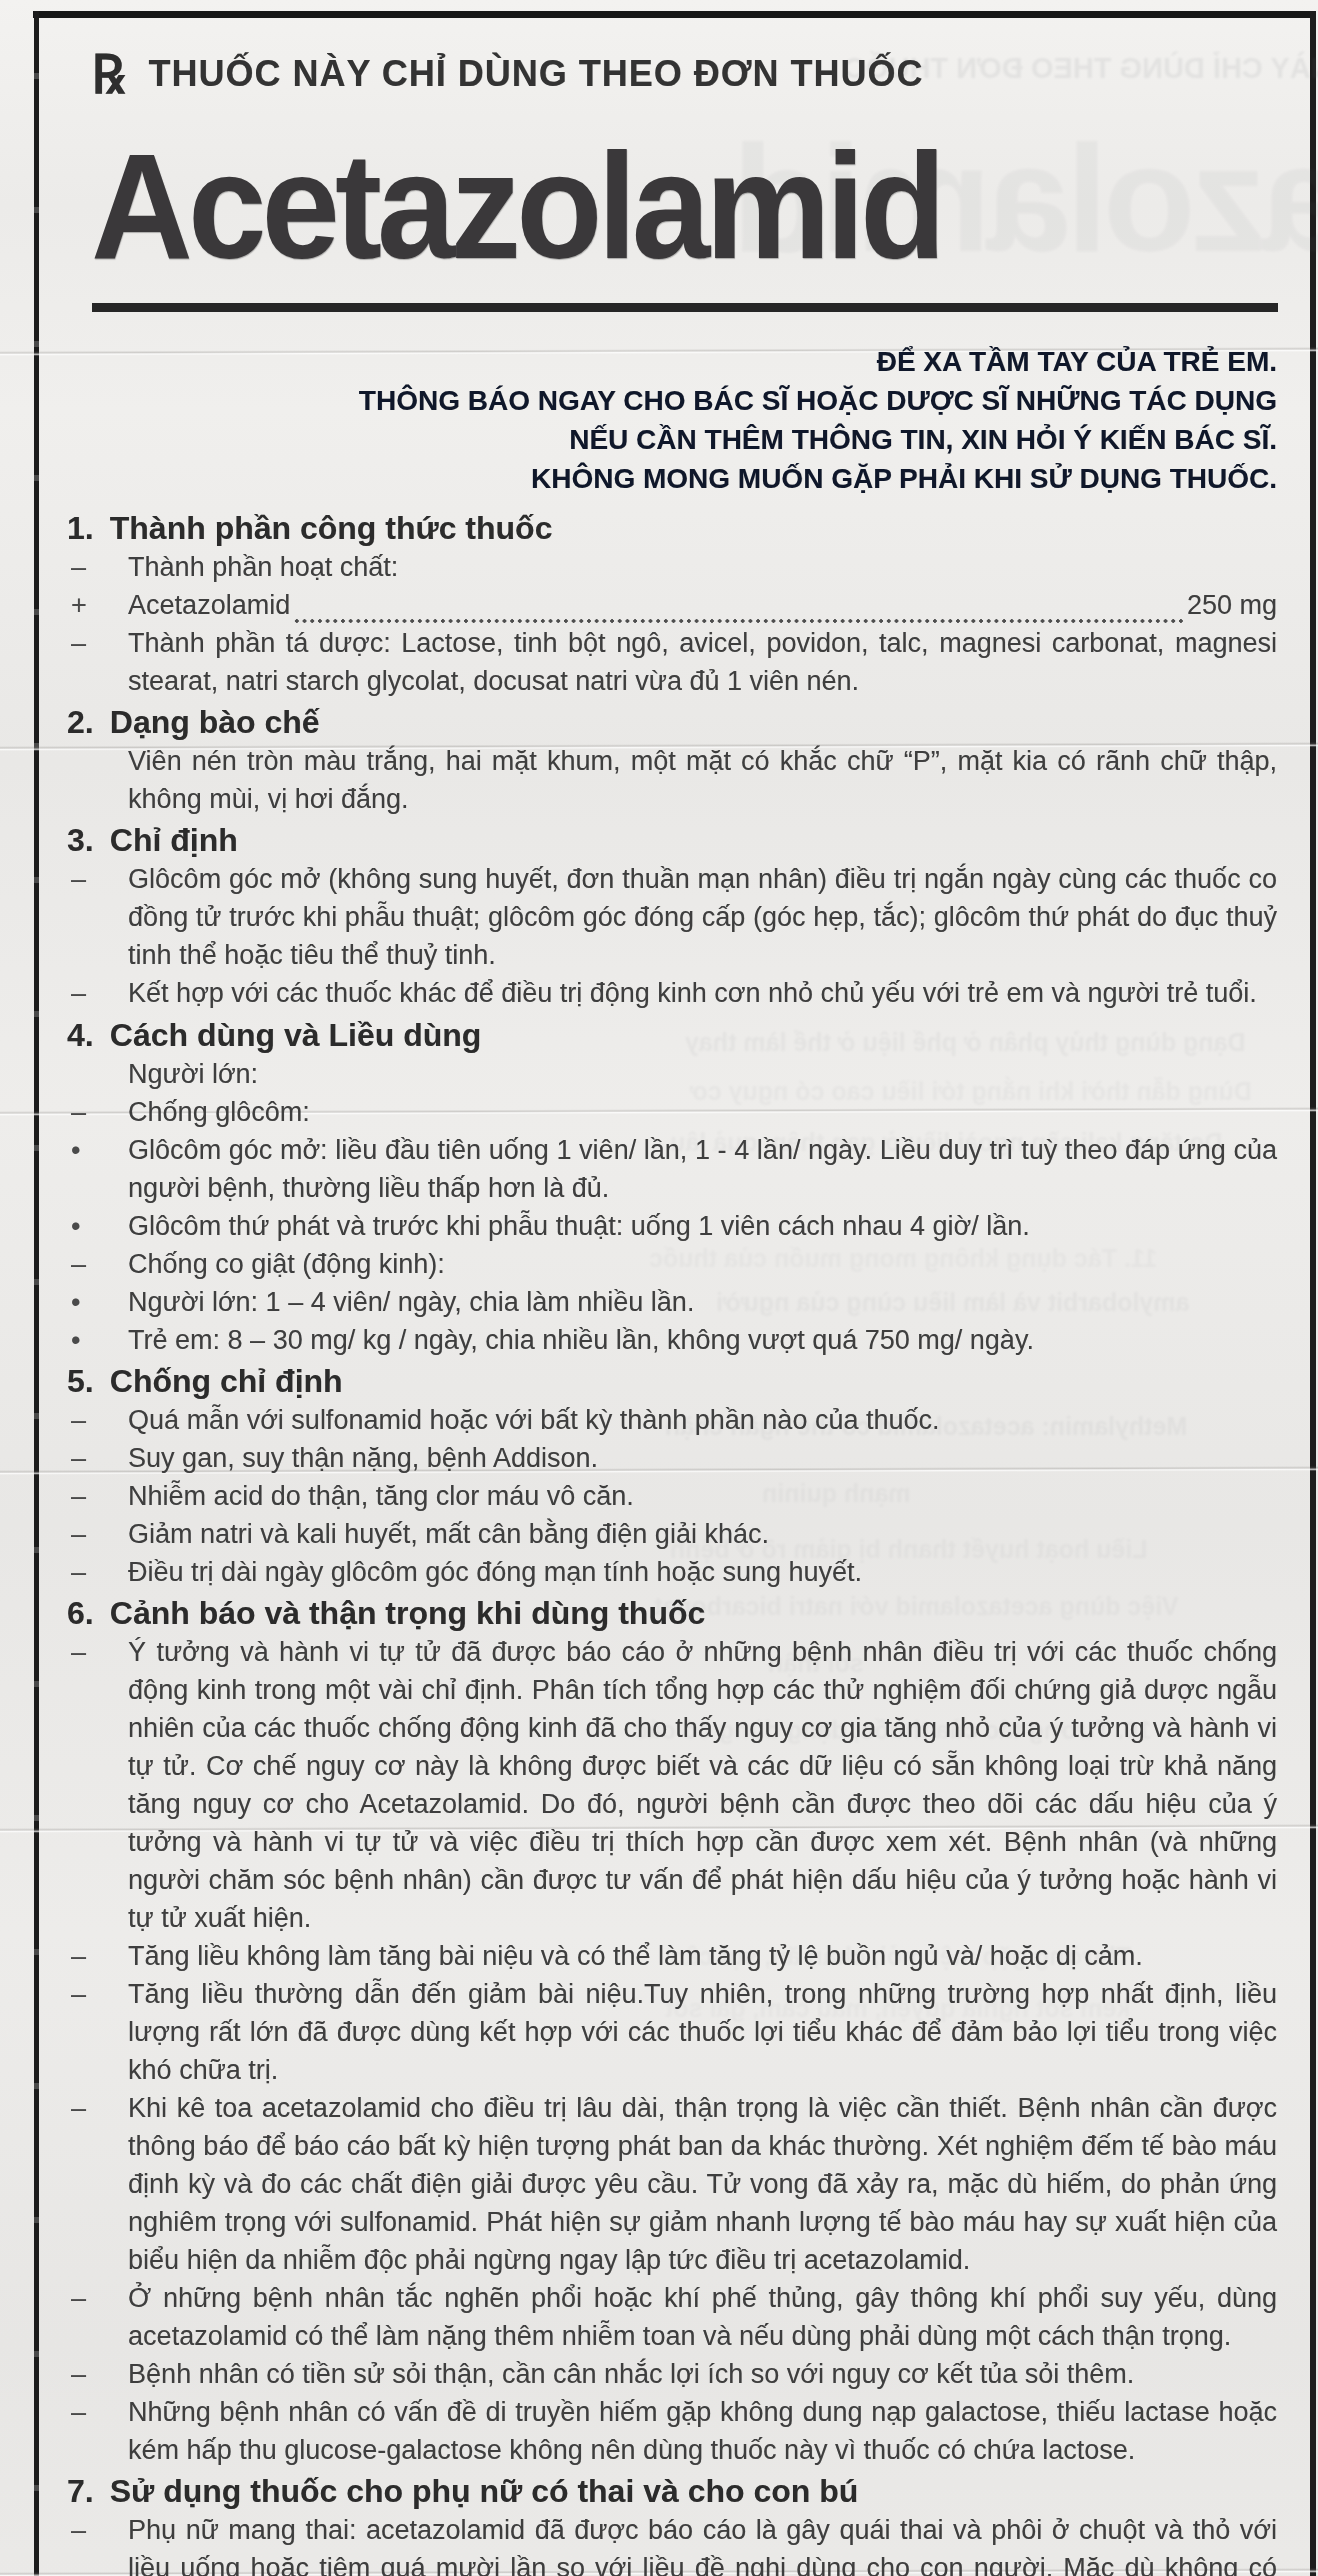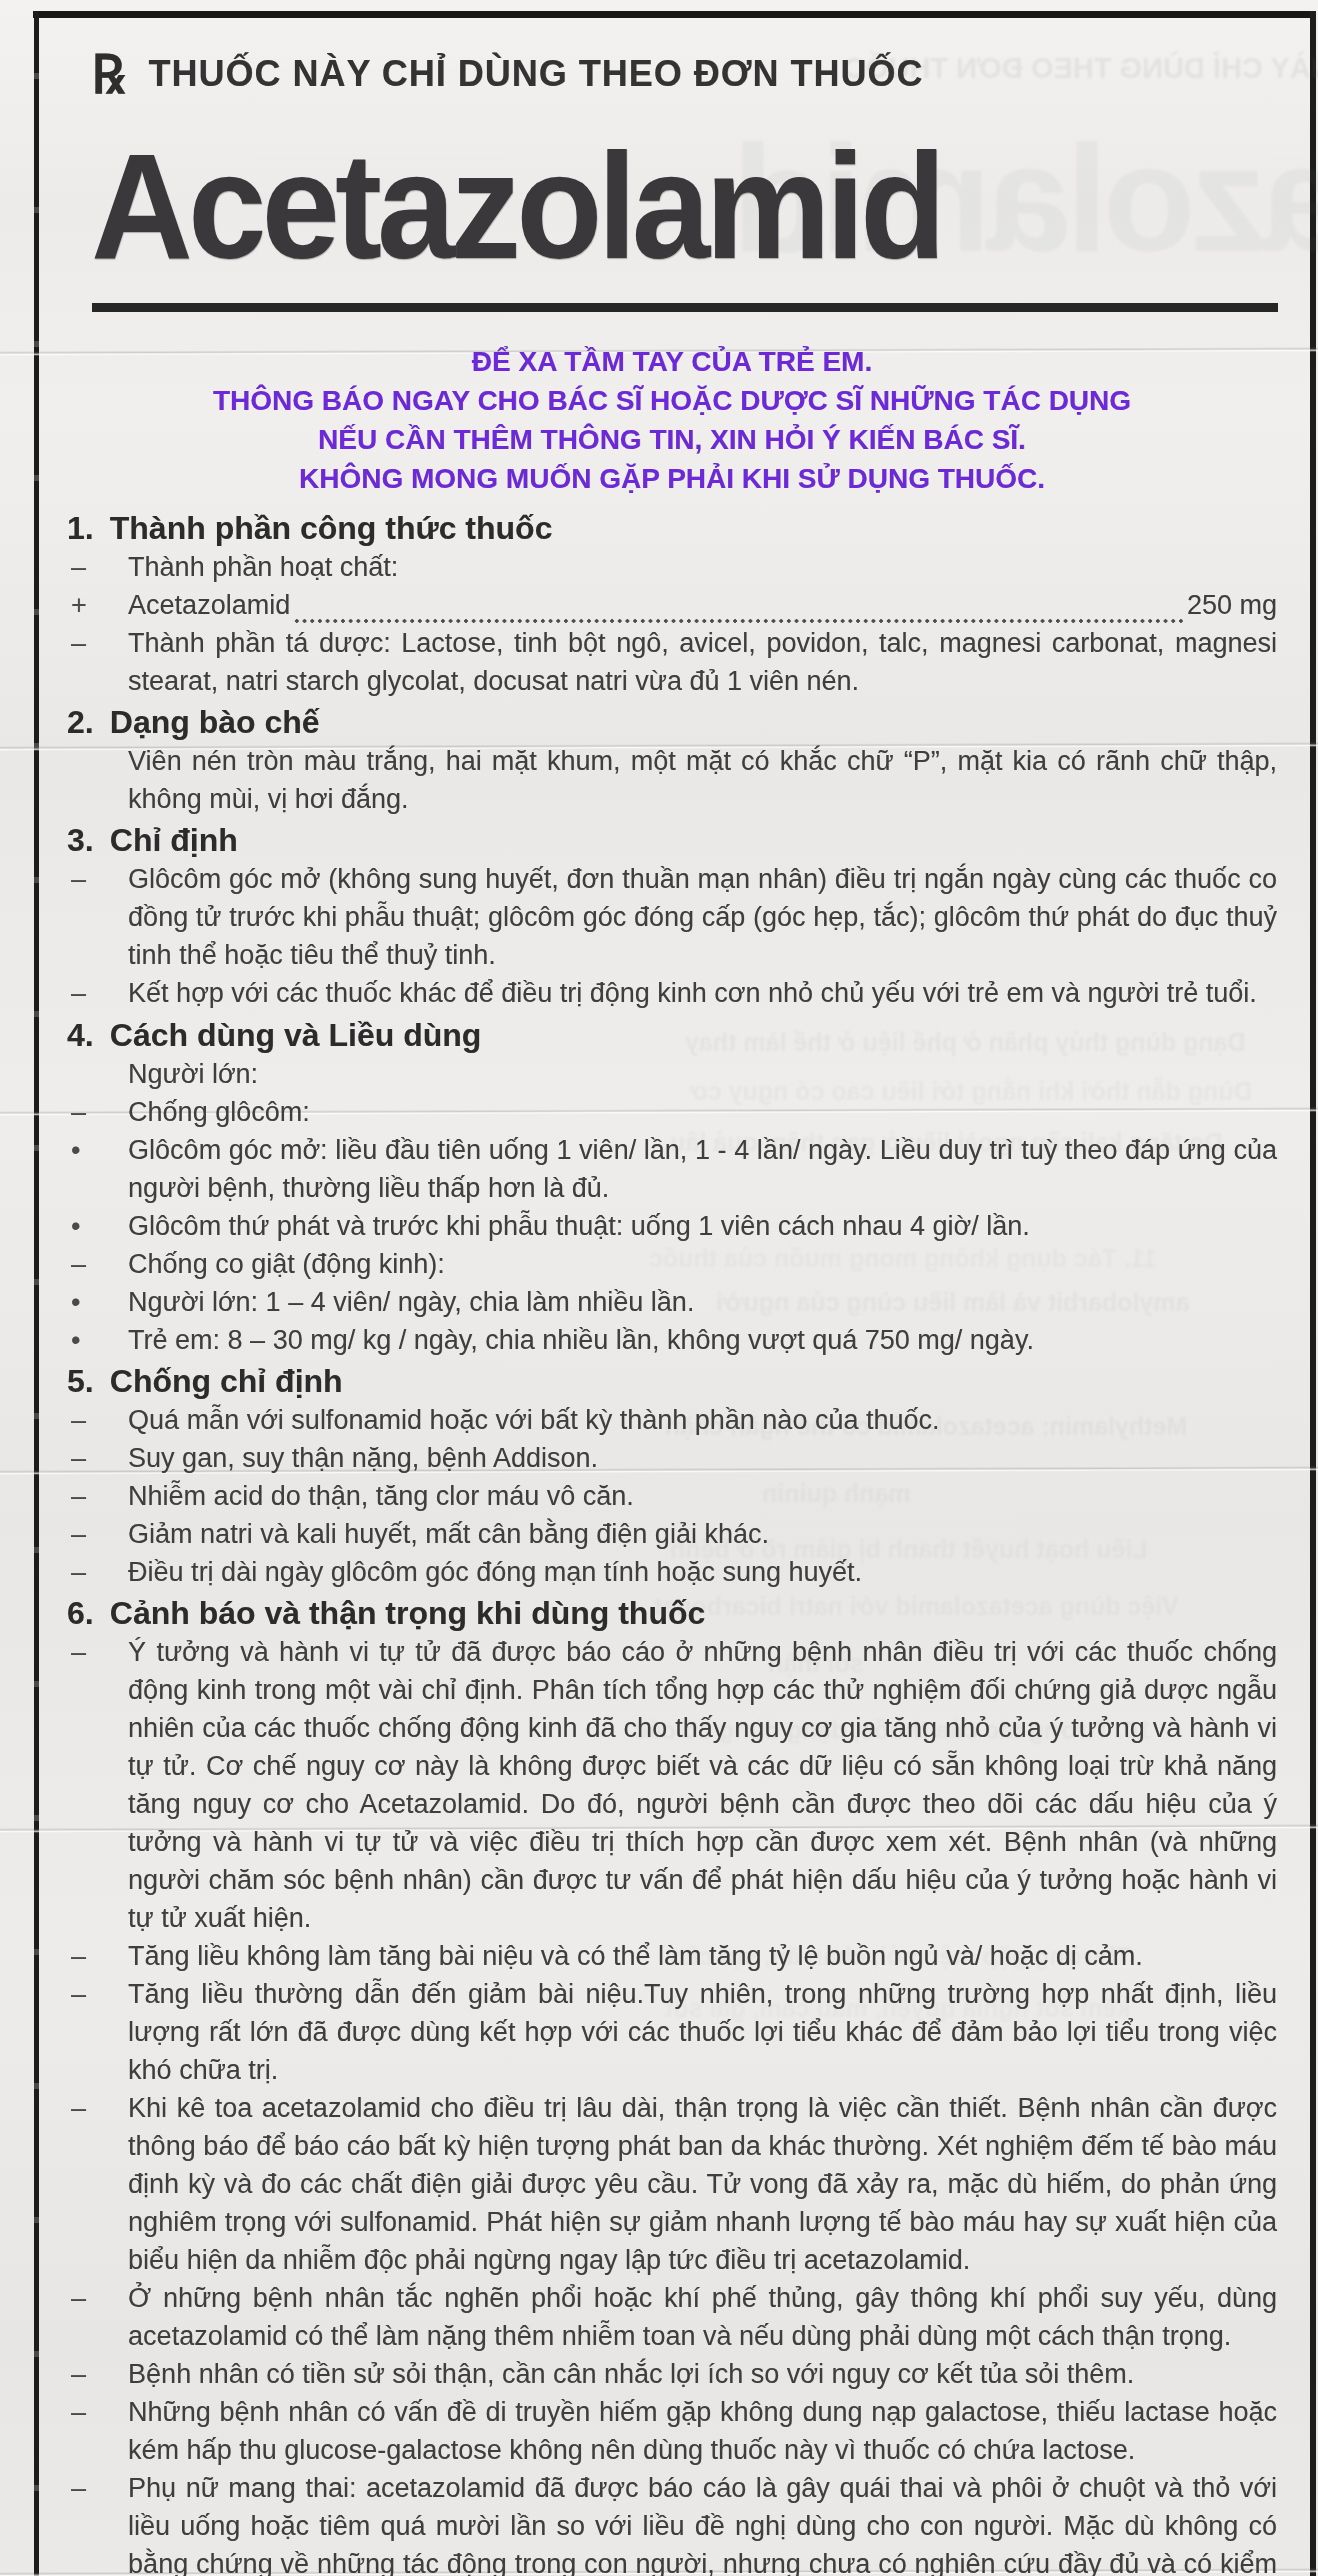--- a/index.html
+++ b/index.html
@@ -51,22 +51,22 @@
   }
   .title{
     margin:27px 0 0 24px;font-size:150px;font-weight:700;line-height:1.05;
     letter-spacing:-5.2px;color:#3a383a;white-space:nowrap;
     transform:scaleX(0.94);transform-origin:left center;
     text-shadow:0.5px 0.5px 1px rgba(50,48,50,.35);
   }
   .title-rule{height:8.8px;background:#262626;margin:17.5px 0 0 25px;width:1186px;}
 
   .warnings{
-    margin:30px auto 0 auto;text-align:center;font-weight:700;
-    font-size:28px;line-height:39px;color:#6d28d9;
+    margin:30px auto 0 auto;text-align:right;font-weight:700;
+    font-size:28px;line-height:39px;color:#0f172a;
     text-shadow:0.3px 0.3px 0.5px rgba(40,40,40,.3);
   }
 
   .sections{margin-top:10.3px;font-size:27px;line-height:38px;color:#3e3e3e;}
   .sections{text-shadow:0.2px 0.2px 0.5px rgba(55,55,55,.3);}
   .section-heading{
     font-weight:700;color:#2b2b2b;font-size:32px;line-height:40px;margin-top:2.1px;
   }
   .item{display:flex;align-items:flex-start;}
   .item-marker{flex:0 0 57px;padding-left:4.1px;color:#4a4a4a;}
@@ -276,20 +276,24 @@
     <span class="item-marker">–</span>
     <div class="item-text">Bệnh nhân có tiền sử sỏi thận, cần cân nhắc lợi ích so với nguy cơ kết tủa sỏi thêm.</div>
   </div>
           <div class="item">
     <span class="item-marker">–</span>
     <div class="item-text">Những bệnh nhân có vấn đề di truyền hiếm gặp không dung nạp galactose, thiếu lactase hoặc kém hấp thu glucose-galactose không nên dùng thuốc này vì thuốc có chứa lactose.</div>
   </div>
         </div>
   </div>
       <div class="section">
+    <div class="section-heading">
+      <span>7.</span>
+      <span style="margin-left: 7.2px;">Sử dụng thuốc cho phụ nữ có thai và cho con bú</span>
+    </div>
     <div class="section-items">
           <div class="item">
     <span class="item-marker">–</span>
     <div class="item-text">Phụ nữ mang thai: acetazolamid đã được báo cáo là gây quái thai và phôi ở chuột và thỏ với liều uống hoặc tiêm quá mười lần so với liều đề nghị dùng cho con người. Mặc dù không có bằng chứng về những tác động trong con người, nhưng chưa có nghiên cứu đầy đủ và có kiểm soát ở phụ nữ mang thai, vì vậy, không nên dùng acetazolamid ở phụ nữ mang thai, đặc biệt là trong 3 tháng đầu của thai kỳ.</div>
   </div>
         </div>
   </div>
     </div>
 </div>
 

